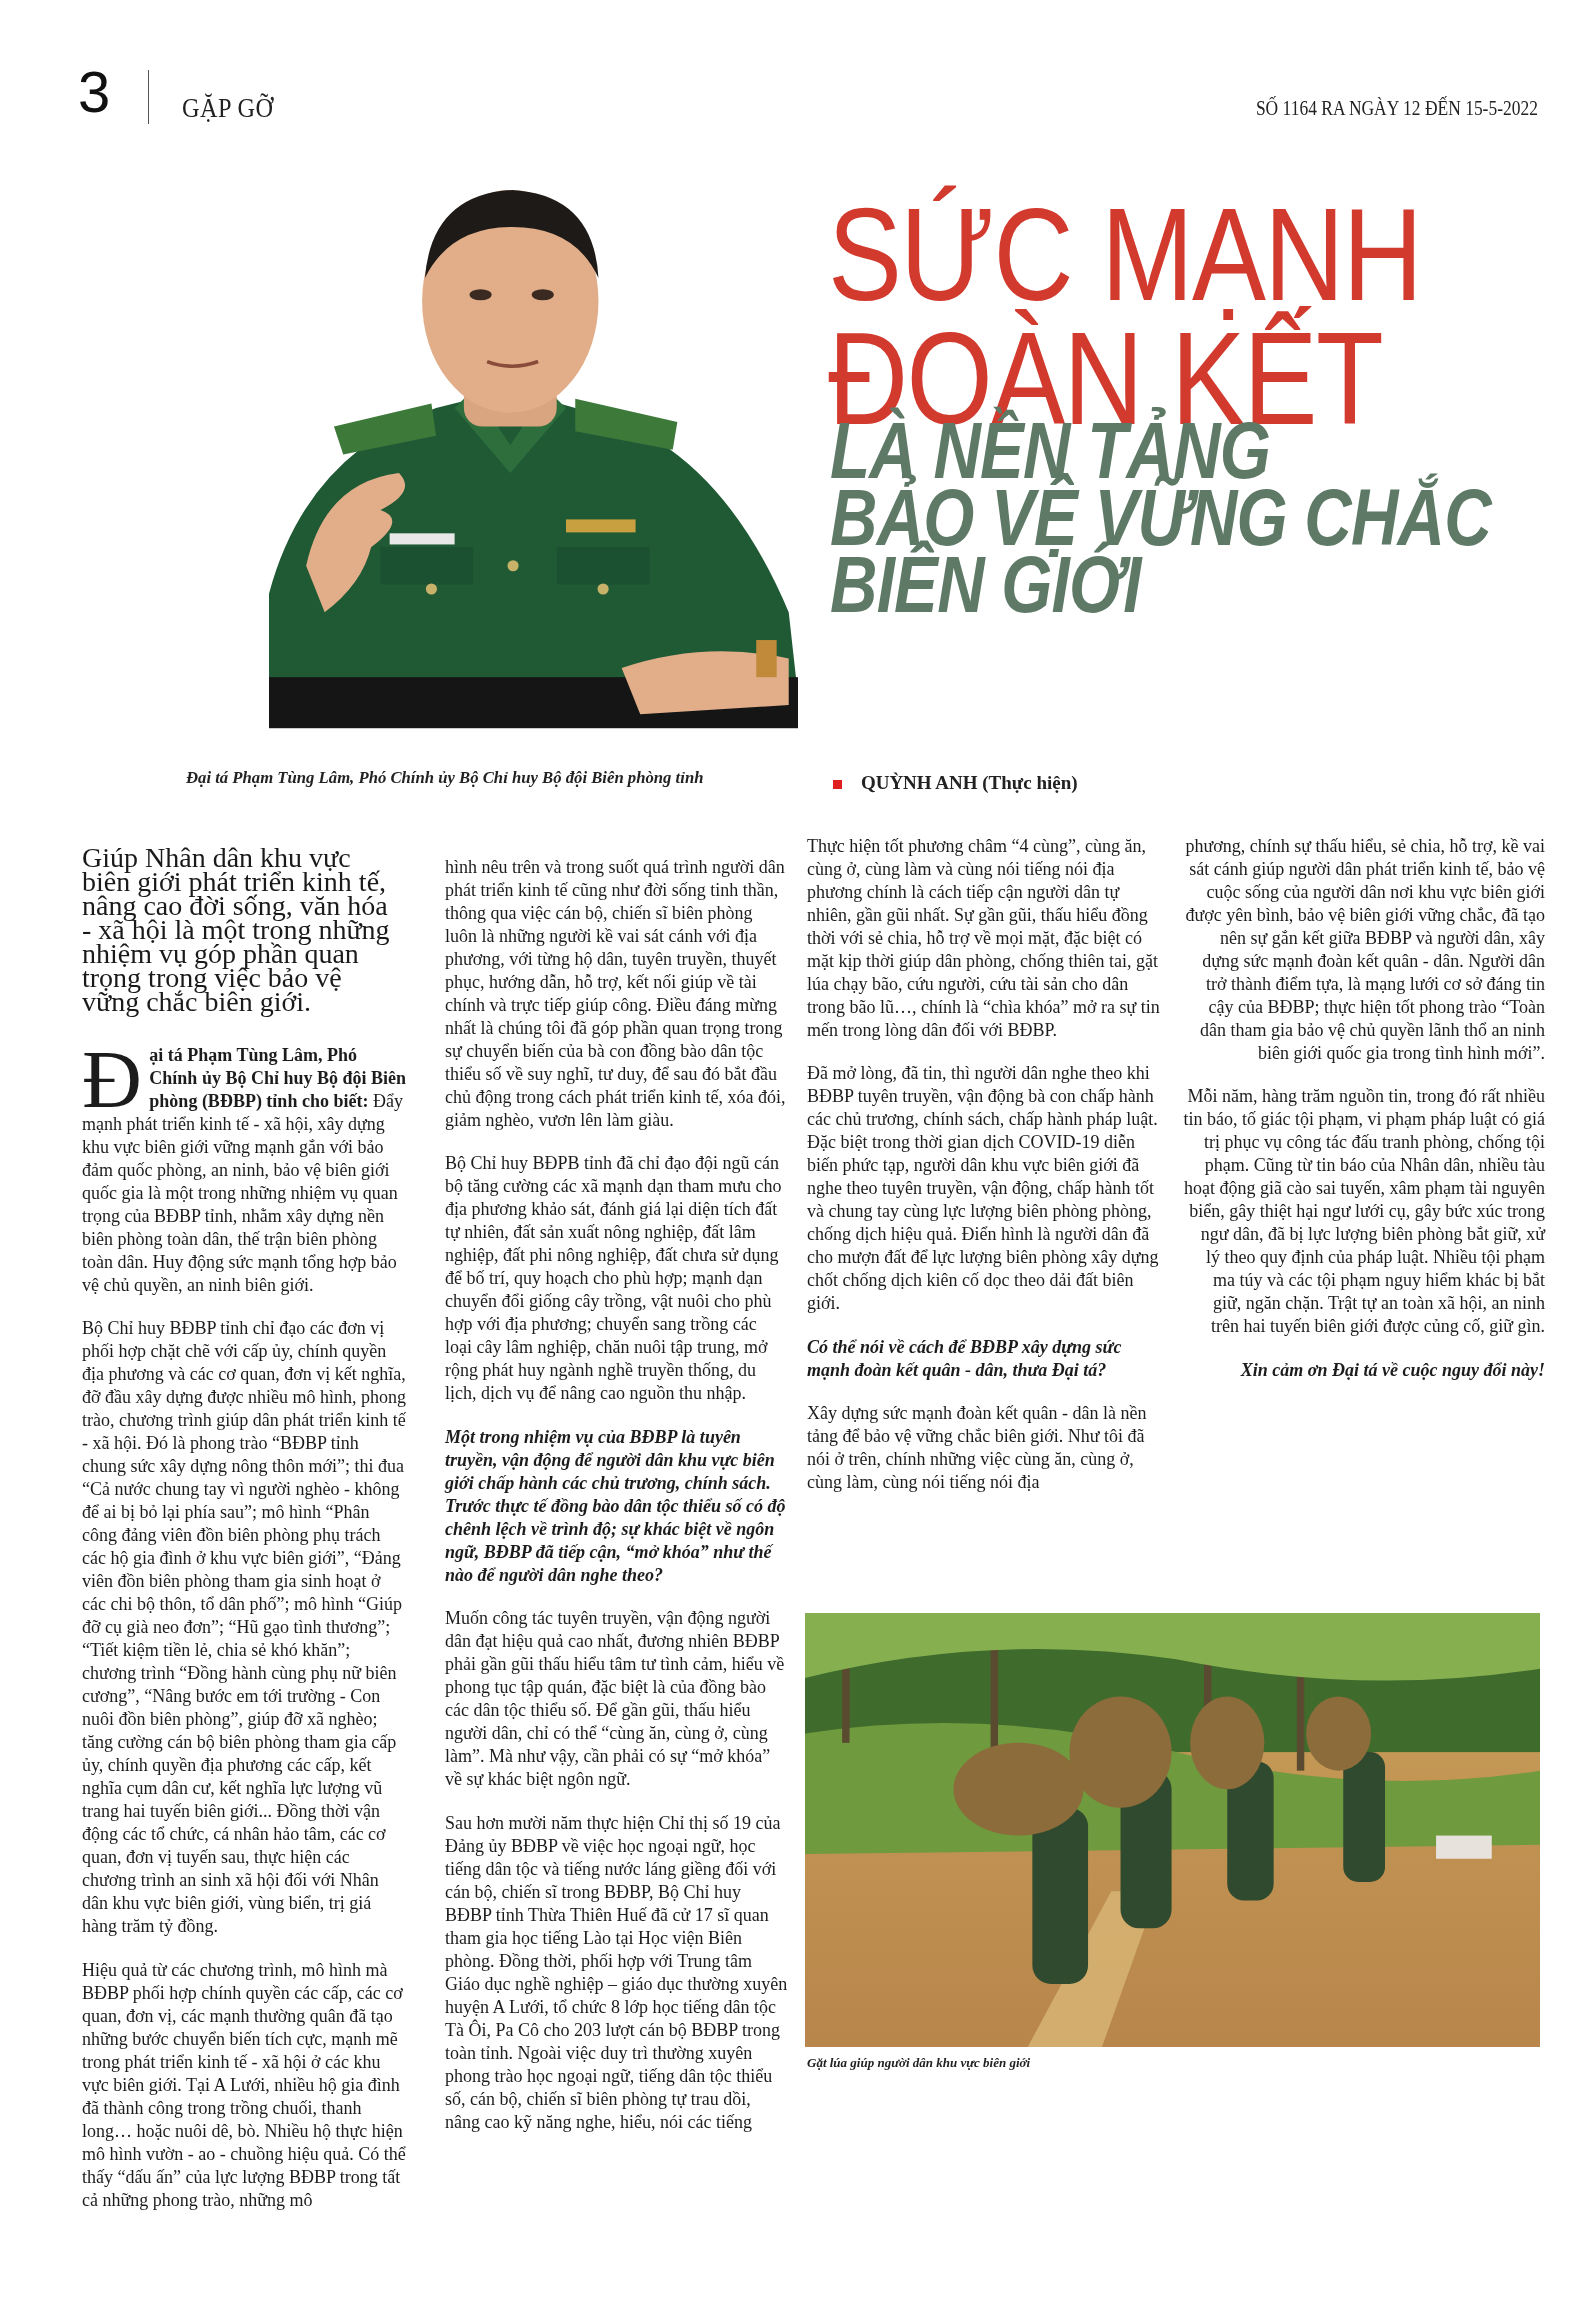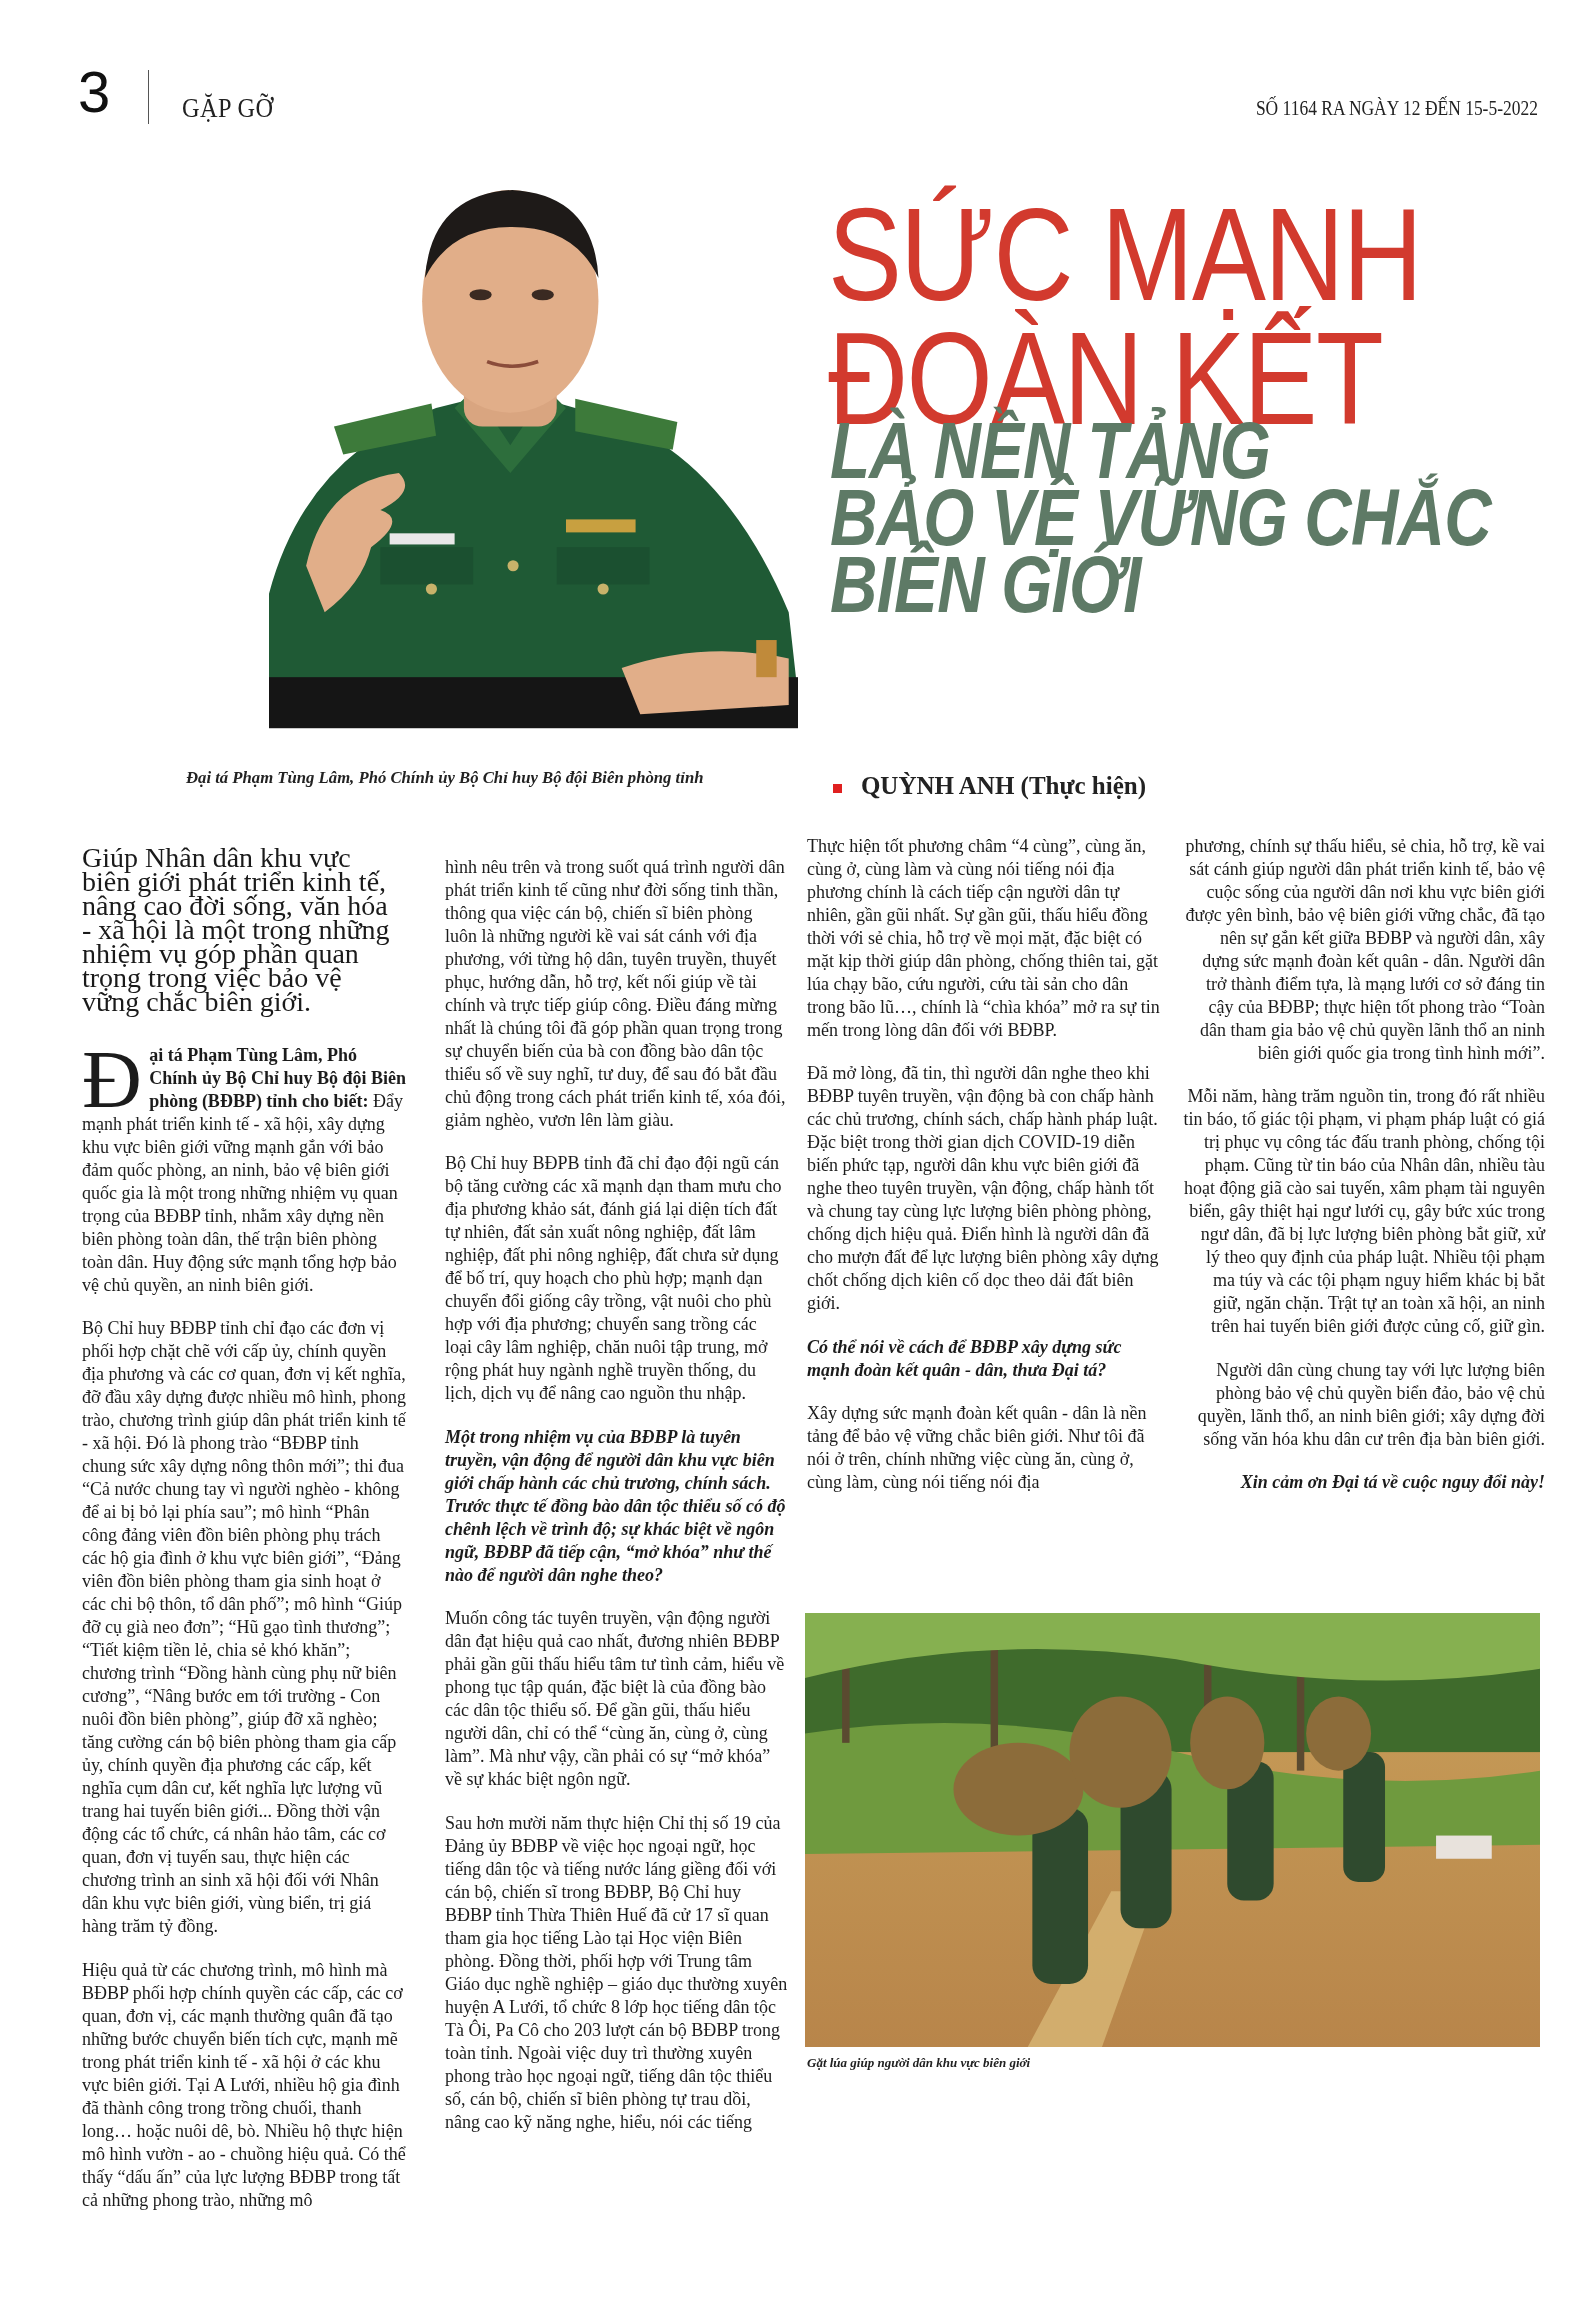--- a/index.html
+++ b/index.html
@@ -18,21 +18,21 @@
   .portrait svg { width:100%; height:100%; display:block; }
   .portrait-caption { position:absolute; left:186px; top:768px; width:594px; text-align:left;
                       font-style:italic; font-weight:bold; font-size:16.7px; color:#222; white-space:nowrap; }
 
   
   .title-red { position:absolute; left:828px; top:193px; font-family:"Liberation Sans", sans-serif;
                color:#d23a2e; font-size:132px; line-height:124px; letter-spacing:-1.9px; transform:scaleX(0.84); transform-origin:left; white-space:nowrap; }
   .title-green { position:absolute; left:830px; top:417px; font-family:"Liberation Sans", sans-serif;
                  color:#5e7a66; font-size:80px; line-height:67px; font-weight:bold; font-style:italic;
                  transform:scaleX(0.82); transform-origin:left; white-space:nowrap; letter-spacing:-0.9px; }
-  .byline { position:absolute; left:833px; top:772px; font-size:25px; font-weight:bold; color:#222; }
+  .byline { position:absolute; left:833px; top:772px; font-size:19px; font-weight:bold; color:#222; }
   .byline .sq { display:inline-block; width:9.3px; height:9.3px; background:#e02020; margin-right:18.6px; vertical-align:middle; }
 
   
   .col { position:absolute; font-size:18px; line-height:23px; text-align:left; color:#1c1c1c; }
   .col p { margin:0 0 20.4px 0; }
   .col1 { left:82px; top:1044px; width:325px; }
   .col2 { left:445px; top:856px; width:343px; }
   .col3 { left:807px; top:835px; width:357px; }
   .col4 { left:1183px; top:835px; width:362px;text-align:right; }
 
@@ -124,21 +124,20 @@
 <div class="col col3">
   <p>Thực hiện tốt phương châm “4 cùng”, cùng ăn, cùng ở, cùng làm và cùng nói tiếng nói địa phương chính là cách tiếp cận người dân tự nhiên, gần gũi nhất. Sự gần gũi, thấu hiểu đồng thời với sẻ chia, hỗ trợ về mọi mặt, đặc biệt có mặt kịp thời giúp dân phòng, chống thiên tai, gặt lúa chạy bão, cứu người, cứu tài sản cho dân trong bão lũ…, chính là “chìa khóa” mở ra sự tin mến trong lòng dân đối với BĐBP.</p>
   <p>Đã mở lòng, đã tin, thì người dân nghe theo khi BĐBP tuyên truyền, vận động bà con chấp hành các chủ trương, chính sách, chấp hành pháp luật. Đặc biệt trong thời gian dịch COVID-19 diễn biến phức tạp, người dân khu vực biên giới đã nghe theo tuyên truyền, vận động, chấp hành tốt và chung tay cùng lực lượng biên phòng phòng, chống dịch hiệu quả. Điển hình là người dân đã cho mượn đất để lực lượng biên phòng xây dựng chốt chống dịch kiên cố dọc theo dải đất biên giới.</p>
   <p class="q">Có thể nói về cách để BĐBP xây dựng sức mạnh đoàn kết quân - dân, thưa Đại tá?</p>
   <p>Xây dựng sức mạnh đoàn kết quân - dân là nền tảng để bảo vệ vững chắc biên giới. Như tôi đã nói ở trên, chính những việc cùng ăn, cùng ở, cùng làm, cùng nói tiếng nói địa</p>
 </div>
 
 <div class="col col4">
   <p>phương, chính sự thấu hiểu, sẻ chia, hỗ trợ, kề vai sát cánh giúp người dân phát triển kinh tế, bảo vệ cuộc sống của người dân nơi khu vực biên giới được yên bình, bảo vệ biên giới vững chắc, đã tạo nên sự gắn kết giữa BĐBP và người dân, xây dựng sức mạnh đoàn kết quân - dân. Người dân trở thành điểm tựa, là mạng lưới cơ sở đáng tin cậy của BĐBP; thực hiện tốt phong trào “Toàn dân tham gia bảo vệ chủ quyền lãnh thổ an ninh biên giới quốc gia trong tình hình mới”.</p>
   <p>Mỗi năm, hàng trăm nguồn tin, trong đó rất nhiều tin báo, tố giác tội phạm, vi phạm pháp luật có giá trị phục vụ công tác đấu tranh phòng, chống tội phạm. Cũng từ tin báo của Nhân dân, nhiều tàu hoạt động giã cào sai tuyến, xâm phạm tài nguyên biển, gây thiệt hại ngư lưới cụ, gây bức xúc trong ngư dân, đã bị lực lượng biên phòng bắt giữ, xử lý theo quy định của pháp luật. Nhiều tội phạm ma túy và các tội phạm nguy hiểm khác bị bắt giữ, ngăn chặn. Trật tự an toàn xã hội, an ninh trên hai tuyến biên giới được củng cố, giữ gìn.</p>
-  <p>Người dân cùng chung tay với lực lượng biên phòng bảo vệ chủ quyền biển đảo, bảo vệ chủ quyền, lãnh thổ, an ninh biên giới; xây dựng đời sống văn hóa khu dân cư trên địa bàn biên giới.</p>
   <p class="q">Xin cảm ơn Đại tá về cuộc nguy đổi này!</p>
 </div>
 
 <div class="field-photo">
   <svg viewBox="0 0 792 468" preserveAspectRatio="none">
     <defs>
       <linearGradient id="field" x1="0" y1="0" x2="0" y2="1">
         <stop offset="0" stop-color="#c9a05a"></stop>
         <stop offset="1" stop-color="#b8854a"></stop>
       </linearGradient>

